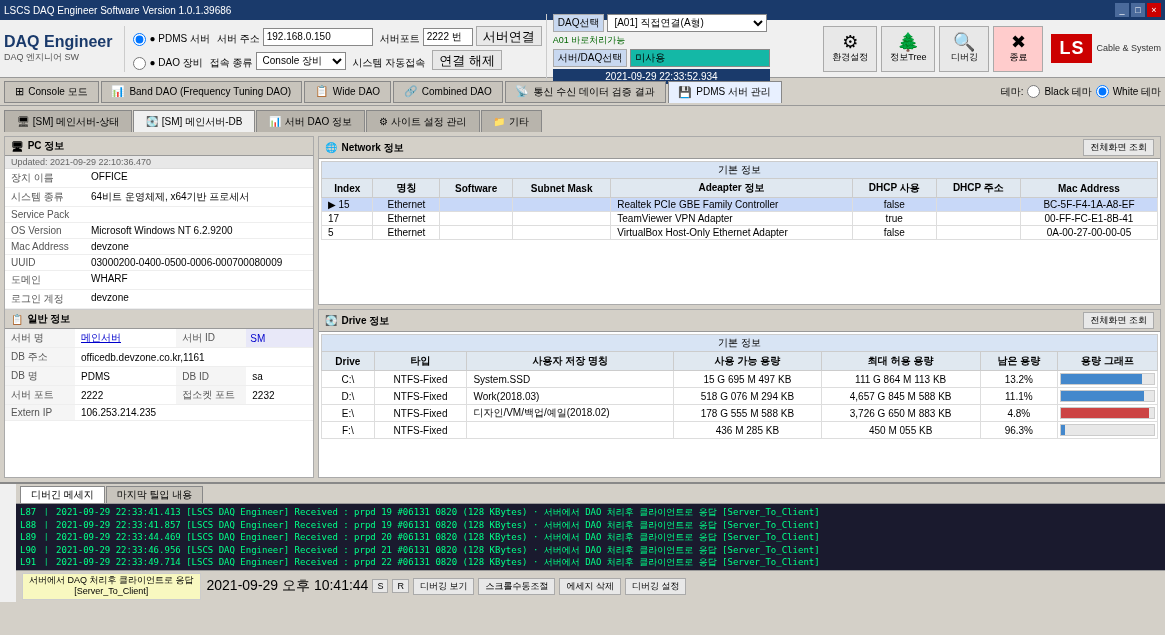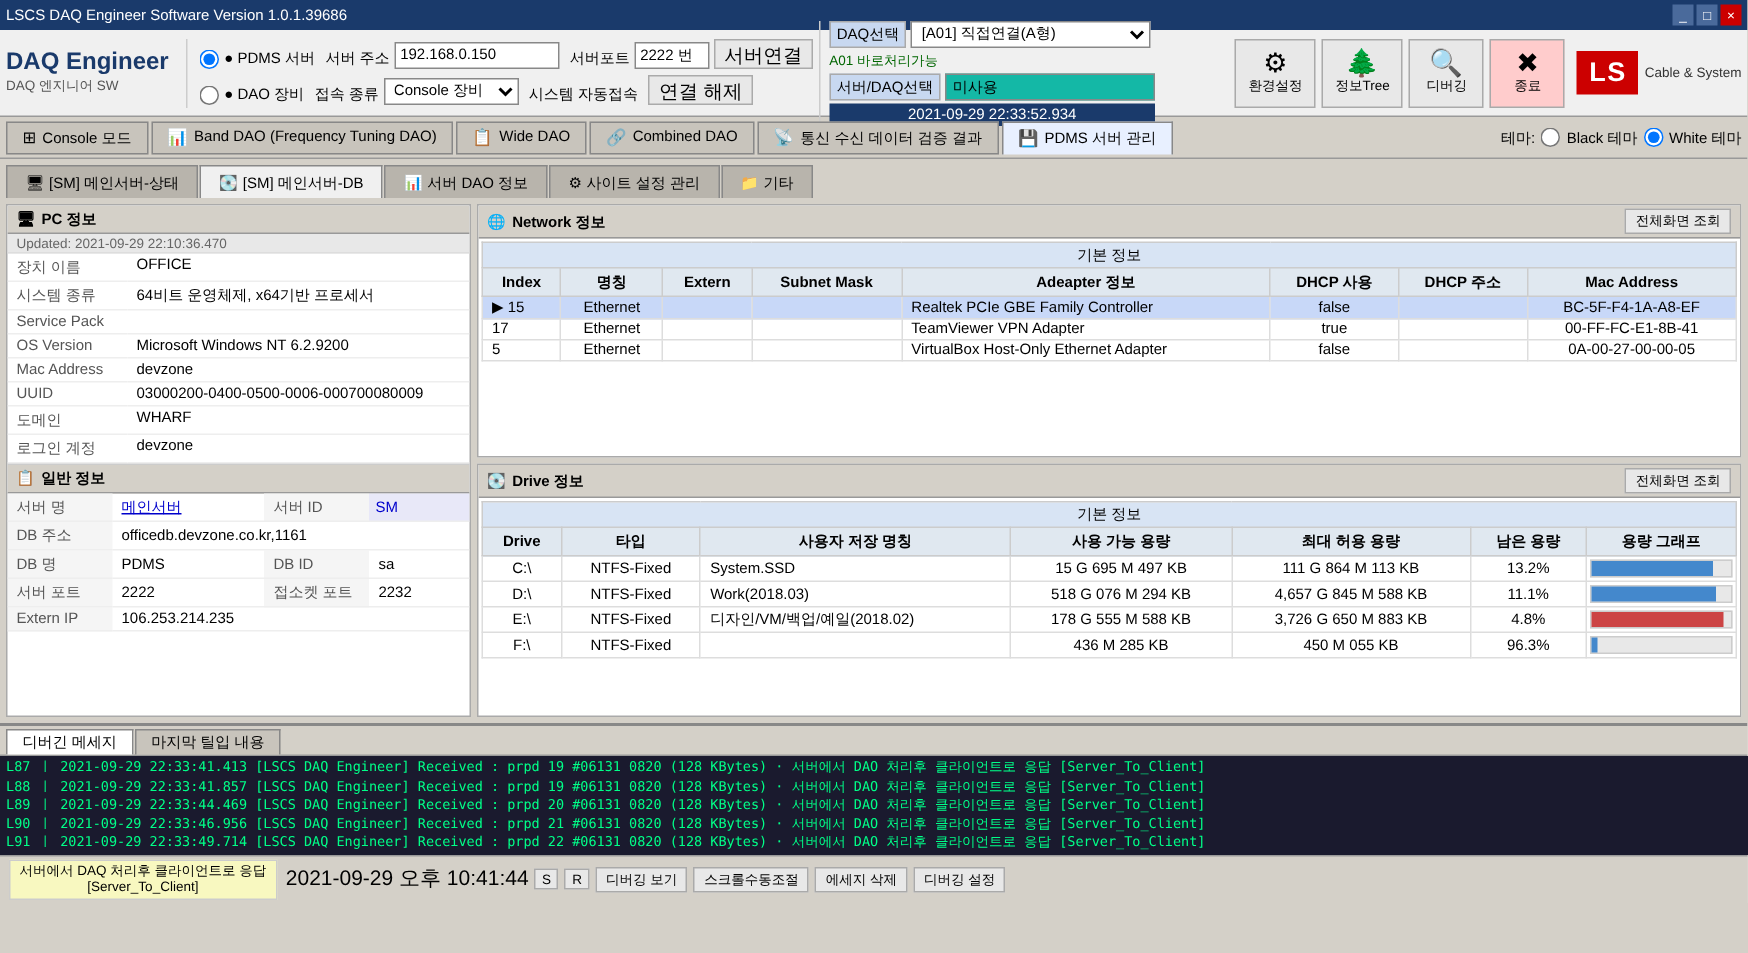--- a/index.html
+++ b/index.html
@@ -91,21 +91,21 @@
     .data-table .left-align { text-align: left; }
     
     .table-header-group { background: #c0d0e8; }
     .table-subheader { background: #d8e4f4; }
 
     
     .drive-bar { height: 12px; background: #e8e8e8; border: 1px solid #ccc; position: relative; }
     .drive-bar-fill { height: 100%; position: absolute; left: 0; top: 0; }
 
     
-    .debug-area { background: #f0f0f0; border-top: 2px solid #888; height: 120px; display: flex; flex-direction: column; }
+    .debug-area { background: #f0f0f0; border-top: 2px solid #888; height: 120px; display: flex; flex-direction: column; padding-left: 16px; }
     .debug-tabs { display: flex; gap: 1px; padding: 2px 4px 0; background: #d4d0c8; border-bottom: 1px solid #999; }
     .debug-tab { background: #c8c4bc; border: 1px solid #888; border-bottom: none; padding: 1px 10px; font-size: 10px; cursor: pointer; }
     .debug-tab.active { background: white; }
     .debug-content { background: #1a1a2e; flex: 1; overflow-y: auto; padding: 2px 4px; }
     .debug-line { color: #00ff88; font-size: 9px; font-family: monospace; line-height: 1.4; white-space: nowrap; }
     .debug-toolbar { display: flex; align-items: center; gap: 4px; padding: 2px 4px; background: #d4d0c8; border-top: 1px solid #999; }
     .debug-btn { background: #e8e8e8; border: 1px solid #aaa; padding: 1px 6px; font-size: 9px; cursor: pointer; }
     
     .status-box { background: #f8f8c0; border: 1px solid #ccc; padding: 1px 6px; font-size: 9px; margin: 0 2px; text-align: center; line-height: 1.3; }
     .s-box { background: #e8e8e8; border: 1px solid #aaa; padding: 1px 4px; font-size: 9px; }
@@ -343,21 +343,21 @@
         </div>
         <div style="padding:2px;">
           <table class="data-table">
             <thead>
               <tr class="table-header-group">
                 <td colspan="8" style="text-align:center;background:#d8e4f4;border:1px solid #ccc;font-size:10px;">기본 정보</td>
               </tr>
               <tr class="table-subheader">
                 <th>Index</th>
                 <th>명칭</th>
-                <th>Extern</th>
+                <th>Software</th>
                 <th>Subnet Mask</th>
                 <th>Adeapter 정보</th>
                 <th>DHCP 사용</th>
                 <th>DHCP 주소</th>
                 <th>Mac Address</th>
               </tr>
             </thead>
             <tbody id="network-tbody">
                 <tr class="selected">
     <td style="text-align:left;">▶ 15</td>

